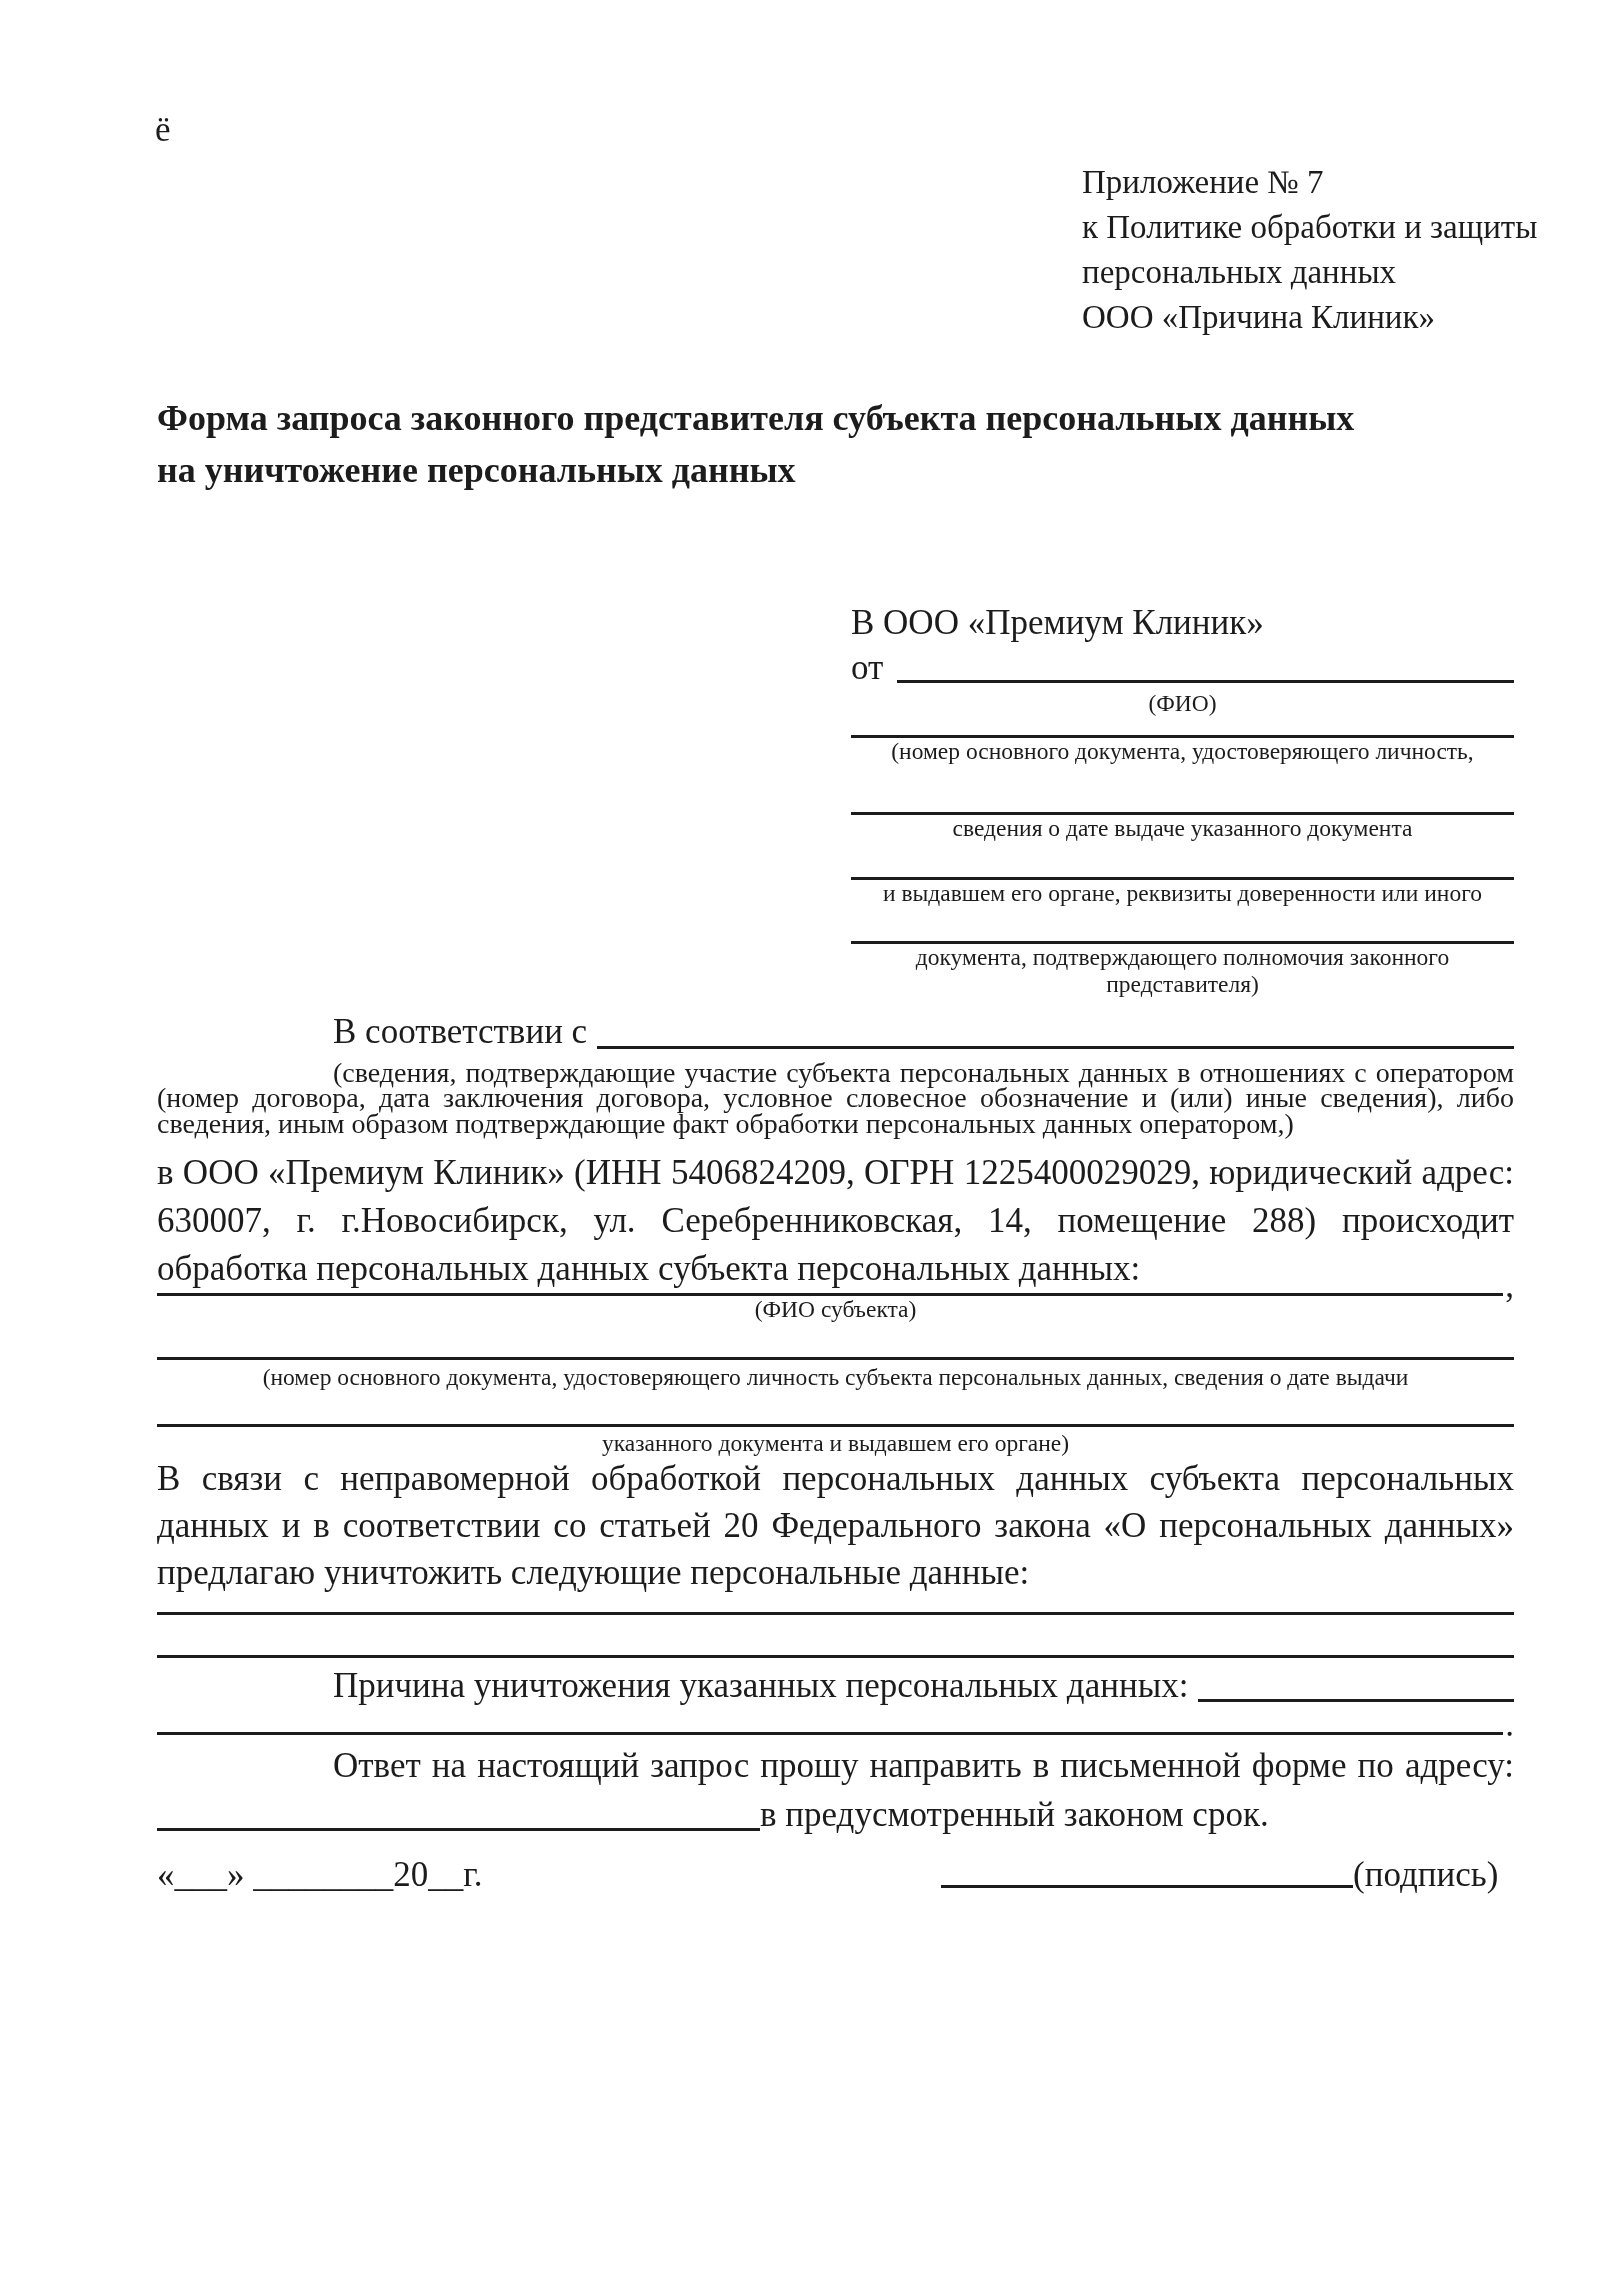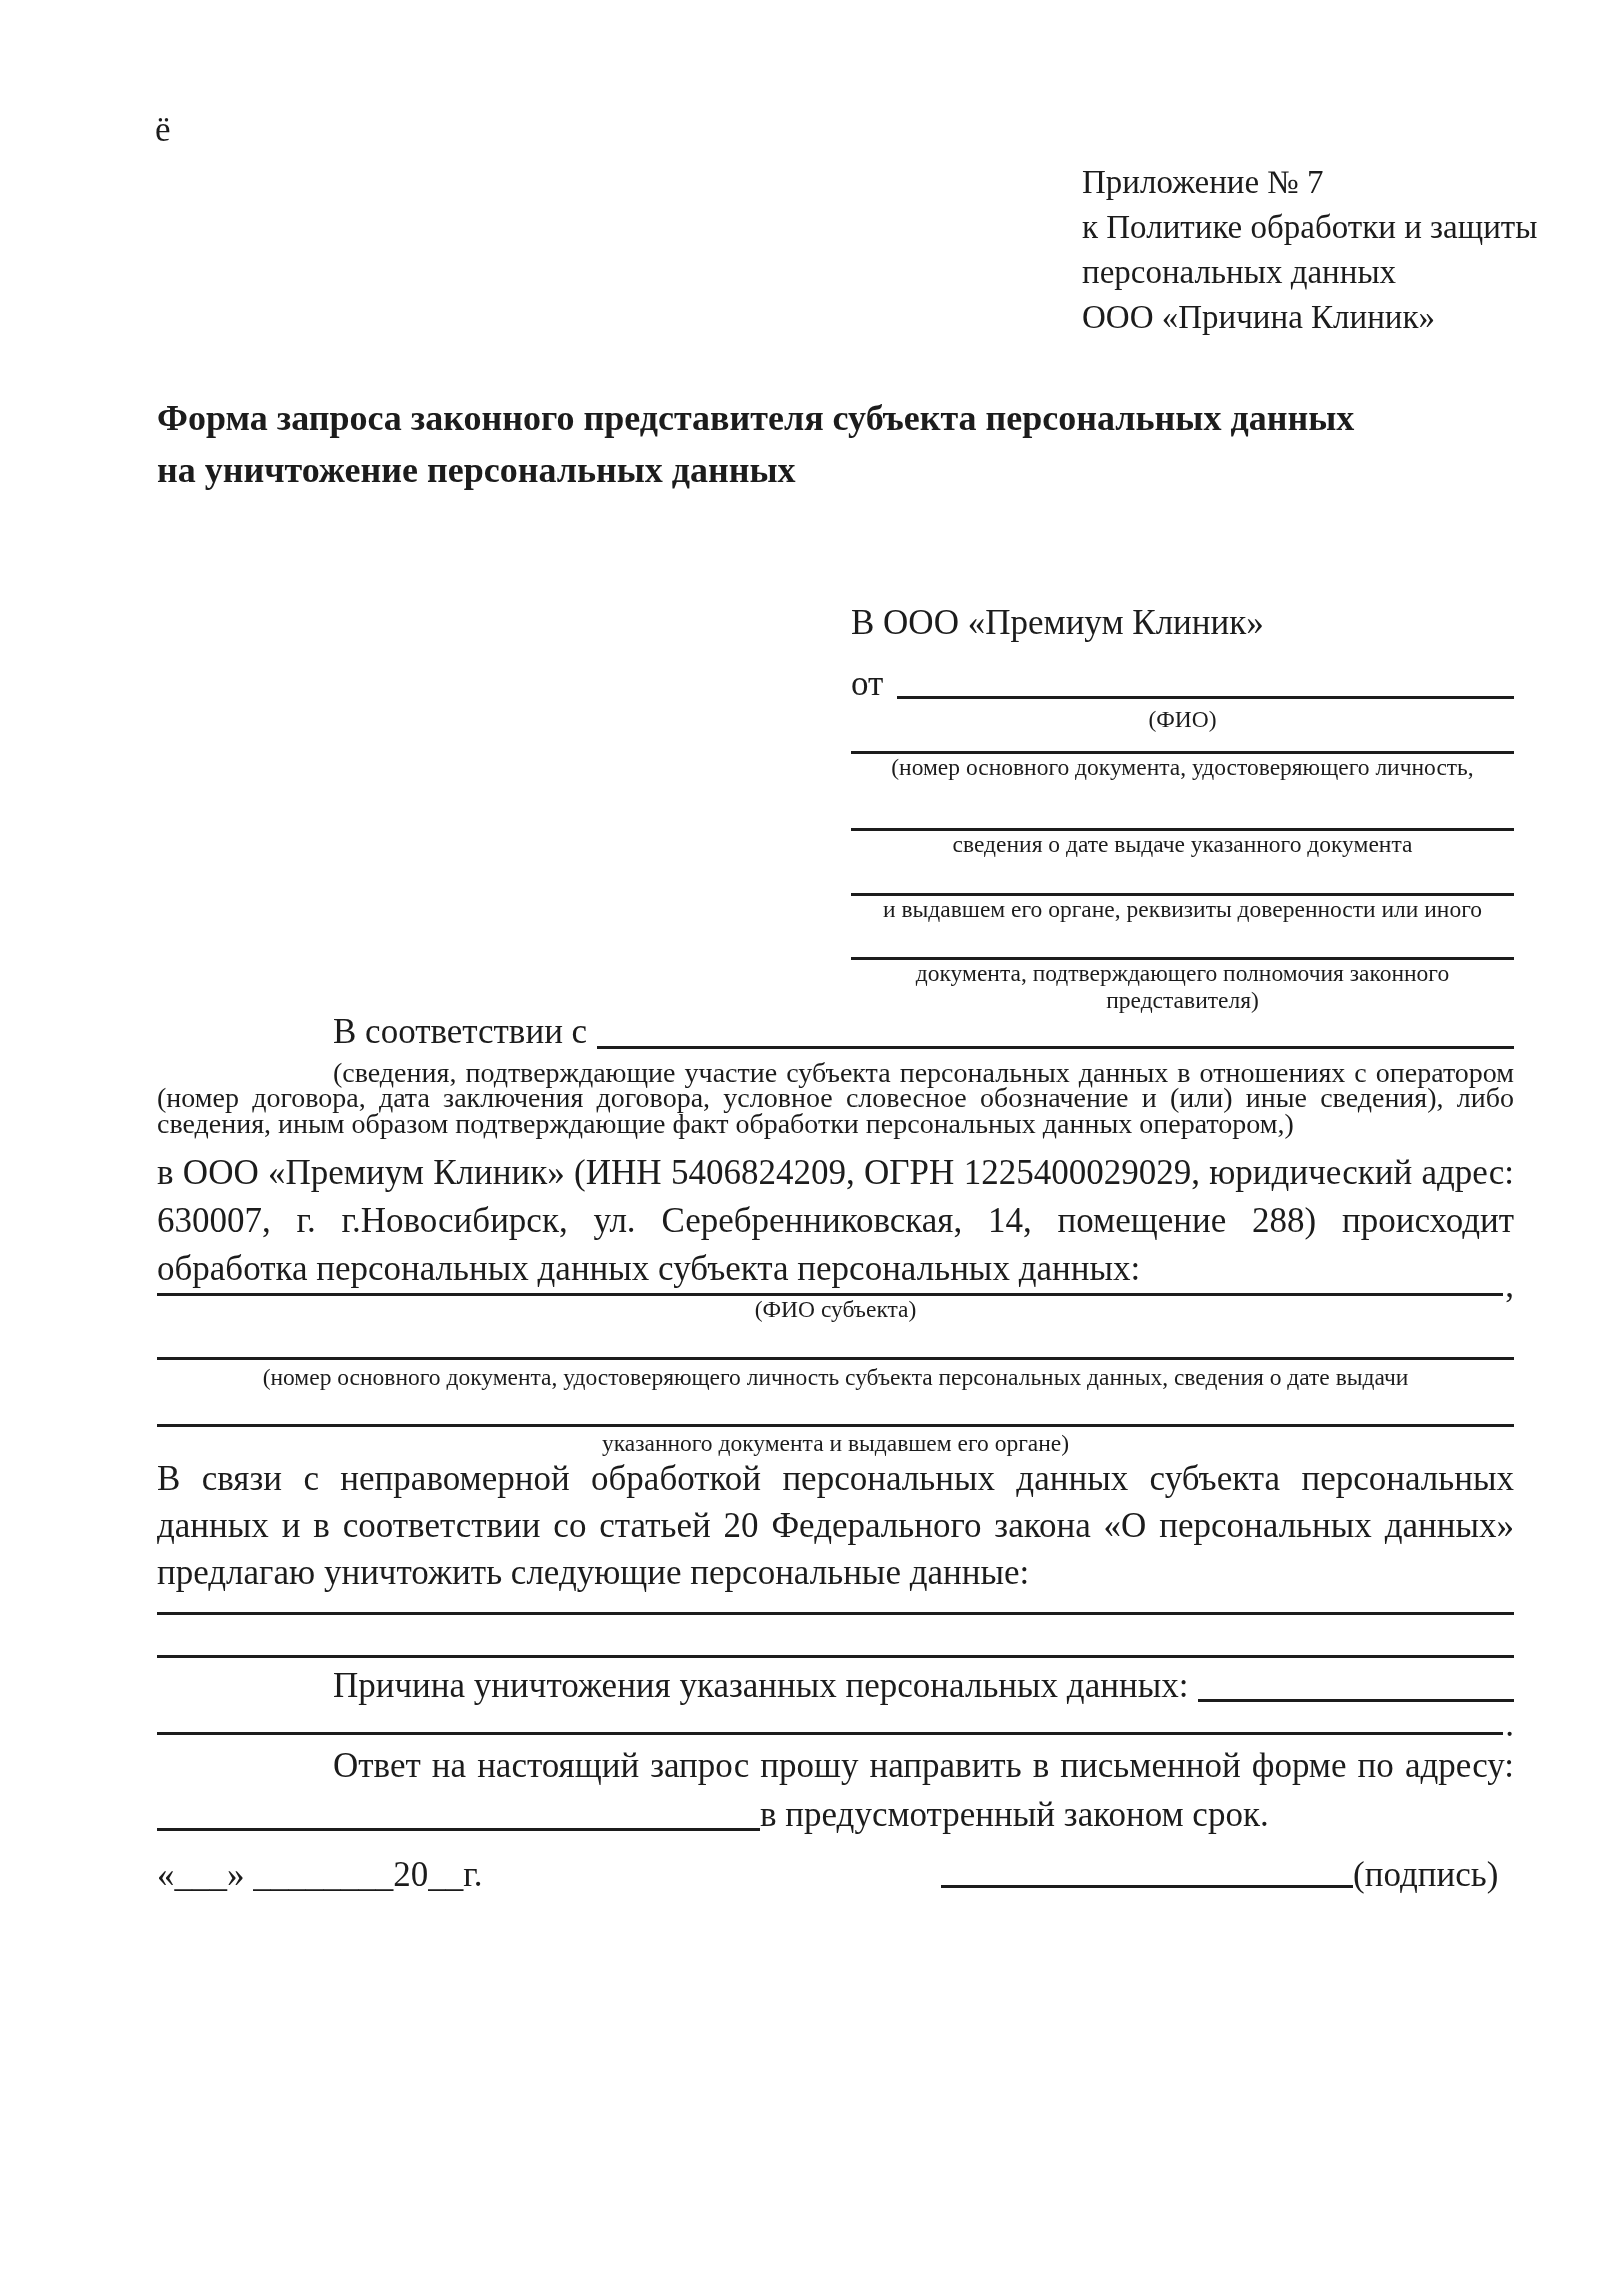--- a/index.html
+++ b/index.html
@@ -14,21 +14,21 @@
   .abs{position:absolute;}
   
   .stray{left:155px;top:110px;font-size:35px;}
   
   .appendix{left:1082px;top:139px;font-size:33px;line-height:45px;white-space:nowrap;margin-top:21px;}
   
   .title{left:157px;top:392px;width:1357px;text-align:left;font-weight:bold;font-size:36px;line-height:52px;}
   
   .addressee{left:851px;top:600px;width:663px;font-size:35px;}
   .addr-to{height:45px;line-height:45px;white-space:nowrap;}
-  .from-row{display:flex;height:45px;line-height:45px;margin-top:16px;text-align:center;}
+  .from-row{display:flex;height:45px;line-height:45px;margin-top:0;text-align:center;}
   .from-row .lbl{flex:0 0 auto;padding-right:13.7px;}
   .fill{flex:1 1 auto;border-bottom:3.9px solid #1c1c1c;margin-bottom:6.9px;}
   .cap{font-size:23.5px;line-height:27.4px;text-align:center;}
   .addr-cap{height:27.4px;}
   .u-line{border-bottom:3.9px solid #1c1c1c;}
   .addr-blank1{height:15.7px;margin-top:2px;}
   .addr-blank2{height:29px;margin-top:17.6px;}
   .addr-blank3{height:29px;margin-top:5.9px;}
   .addr-blank4{height:29px;margin-top:3.9px;}
   

